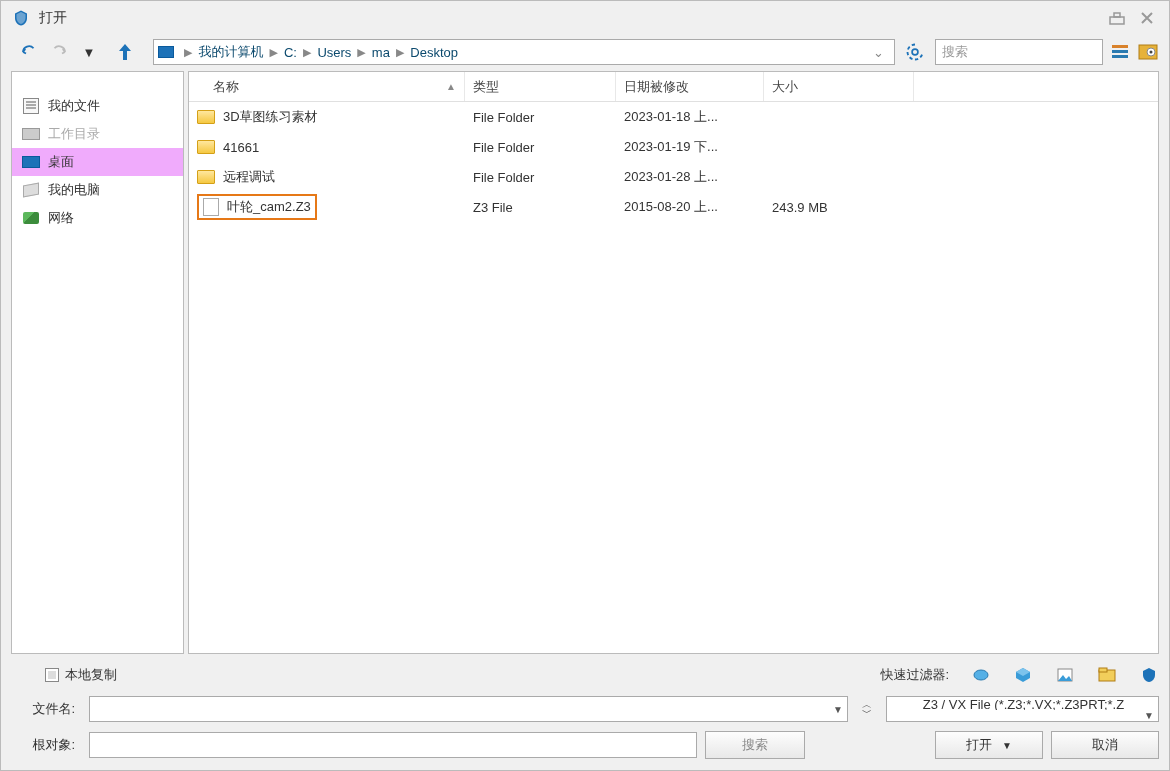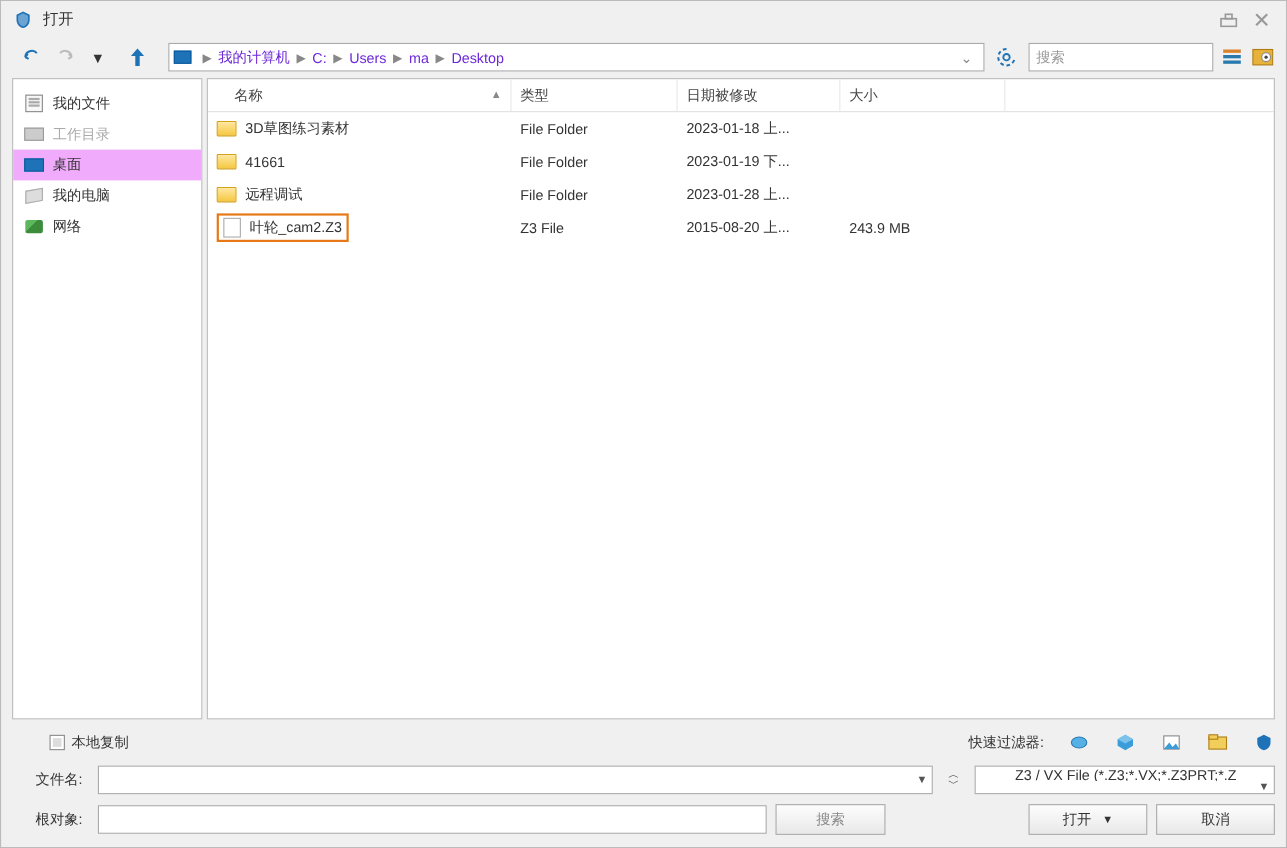--- a/index.html
+++ b/index.html
@@ -59,21 +59,21 @@
   background: #fff;
   display: flex;
   align-items: center;
   padding: 0 4px;
   margin-left: 10px;
 }
 .breadcrumb .monitor-icon {
   width: 16px; height: 12px; background: #1d72b8; border: 1px solid #0a5a9c; margin-right: 4px;
 }
 .breadcrumb .sep { color: #888; margin: 0 6px; font-size: 11px; }
-.breadcrumb .crumb { color: #6d28d9; cursor: pointer; }
+.breadcrumb .crumb { color: #0c4a6e; cursor: pointer; }
 .breadcrumb .dropdown-end { margin-left: auto; color: #888; padding: 0 6px; }
 .refresh-btn {
   width: 28px; height: 28px;
   display: flex; align-items: center; justify-content: center;
   color: #1d72b8;
 }
 .search-box {
   width: 168px; height: 26px;
   border: 1px solid #aaa;
   background: #fff;
@@ -89,21 +89,21 @@
 .main-area {
   flex: 1;
   display: flex;
   margin: 2px 10px 4px 10px;
   gap: 4px;
 }
 .sidebar {
   width: 173px;
   background: #fff;
   border: 1px solid #bbb;
-  padding-top: 8px;
+  padding-top: 20px;
 }
 .sidebar-item {
   display: flex; align-items: center;
   height: 28px;
   padding-left: 10px;
   cursor: pointer;
   gap: 8px;
 }
 .sidebar-item.disabled { color: #aaa; }
 .sidebar-item.selected { background: #f0abfc; }

